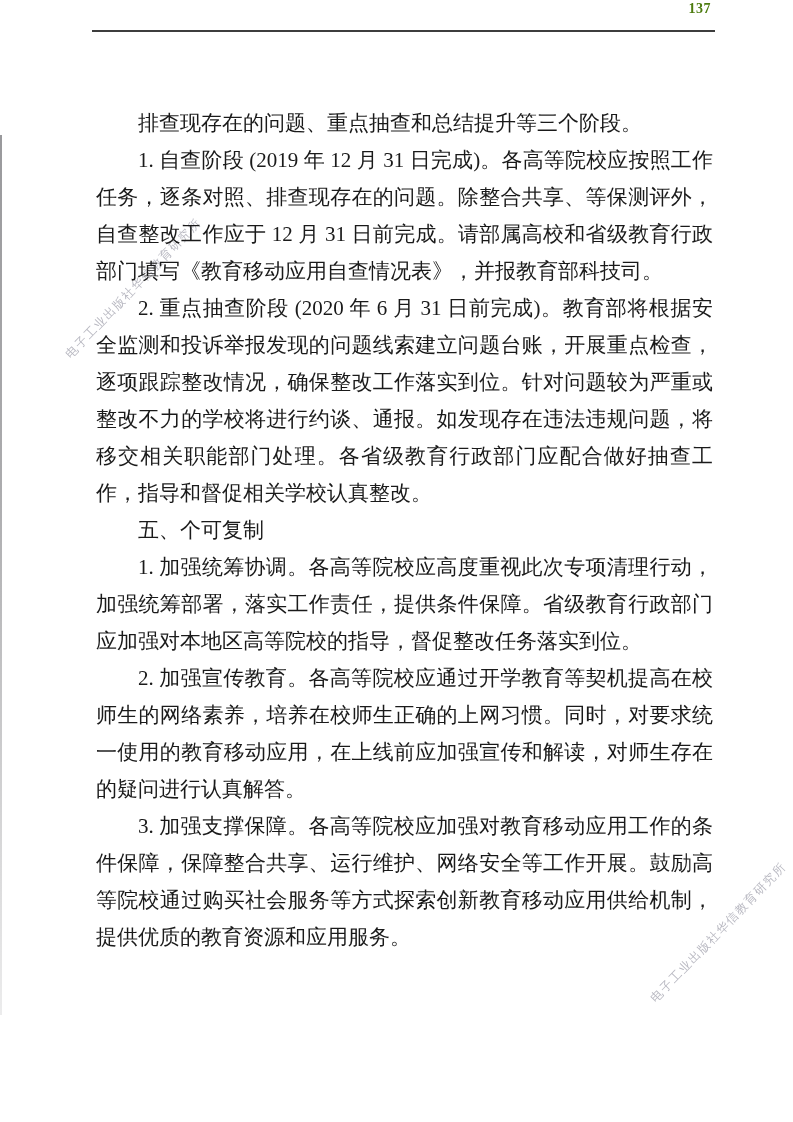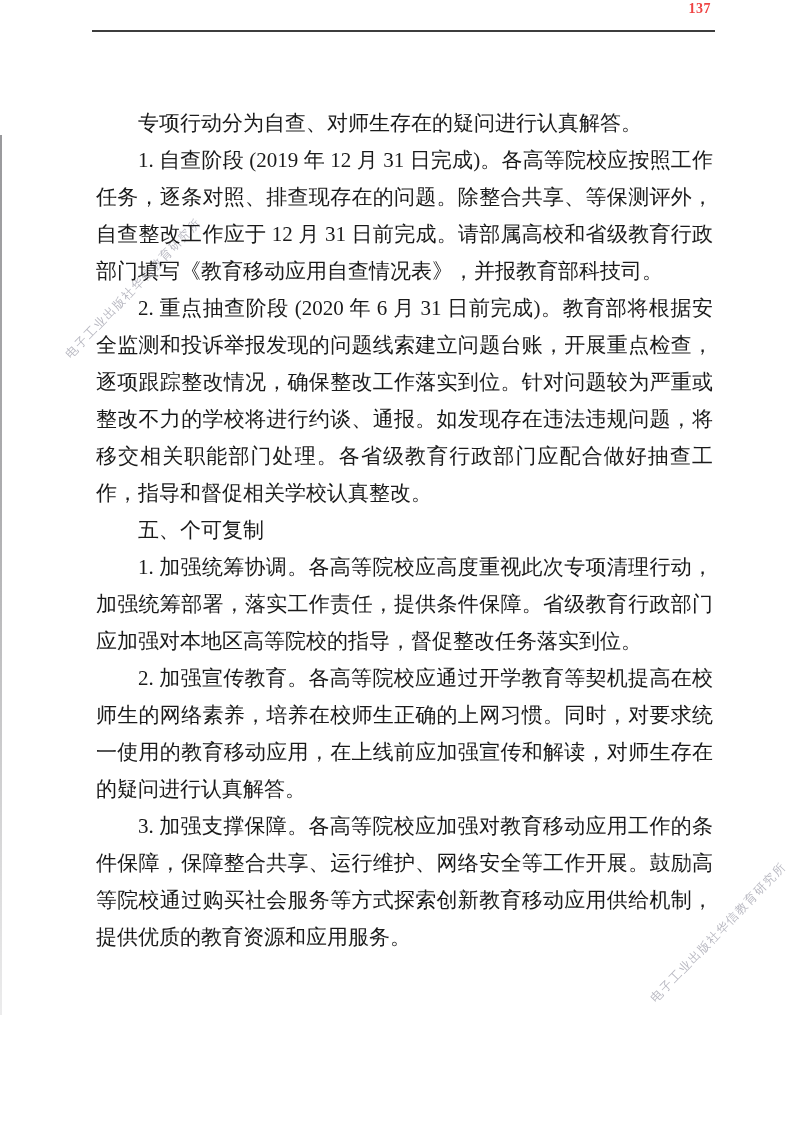--- a/index.html
+++ b/index.html
@@ -19,21 +19,21 @@
     inset: 0;
     background: #ffffff;
   }
   
   .page-number {
     position: absolute;
     top: 1px;
     right: 82px;
     font-size: 14px;
     font-weight: bold;
-    color: #ef4444;
+    color: #4d7c0f;
     letter-spacing: 0.5px;
   }
   
   .header-rule {
     position: absolute;
     left: 92px;
     top: 30px;
     width: 623px;
     height: 2px;
     background: #3d3d3d;
@@ -97,21 +97,21 @@
 
   <div class="watermark wm-1">电子工业出版社华信教育研究所</div>
 
   <div class="watermark wm-2">电子工业出版社华信教育研究所</div>
 
   <div class="page-number">137</div>
 
   <div class="header-rule"></div>
 
   <div class="content">
-      <p class="para">专项行动分为自查、对师生存在的疑问进行认真解答。</p>
+      <p class="para">排查现存在的问题、重点抽查和总结提升等三个阶段。</p>
       <p class="para">1. 自查阶段 (2019 年 12 月 31 日完成)。各高等院校应按照工作任务，逐条对照、排查现存在的问题。除整合共享、等保测评外，自查整改工作应于 12 月 31 日前完成。请部属高校和省级教育行政部门填写《教育移动应用自查情况表》，并报教育部科技司。</p>
       <p class="para">2. 重点抽查阶段 (2020 年 6 月 31 日前完成)。教育部将根据安全监测和投诉举报发现的问题线索建立问题台账，开展重点检查，逐项跟踪整改情况，确保整改工作落实到位。针对问题较为严重或整改不力的学校将进行约谈、通报。如发现存在违法违规问题，将移交相关职能部门处理。各省级教育行政部门应配合做好抽查工作，指导和督促相关学校认真整改。</p>
       <p class="para">五、个可复制</p>
       <p class="para">1. 加强统筹协调。各高等院校应高度重视此次专项清理行动，加强统筹部署，落实工作责任，提供条件保障。省级教育行政部门应加强对本地区高等院校的指导，督促整改任务落实到位。</p>
       <p class="para">2. 加强宣传教育。各高等院校应通过开学教育等契机提高在校师生的网络素养，培养在校师生正确的上网习惯。同时，对要求统一使用的教育移动应用，在上线前应加强宣传和解读，对师生存在的疑问进行认真解答。</p>
       <p class="para">3. 加强支撑保障。各高等院校应加强对教育移动应用工作的条件保障，保障整合共享、运行维护、网络安全等工作开展。鼓励高等院校通过购买社会服务等方式探索创新教育移动应用供给机制，提供优质的教育资源和应用服务。</p>
     </div>
 
   <div class="edge-artifact"></div>
 

